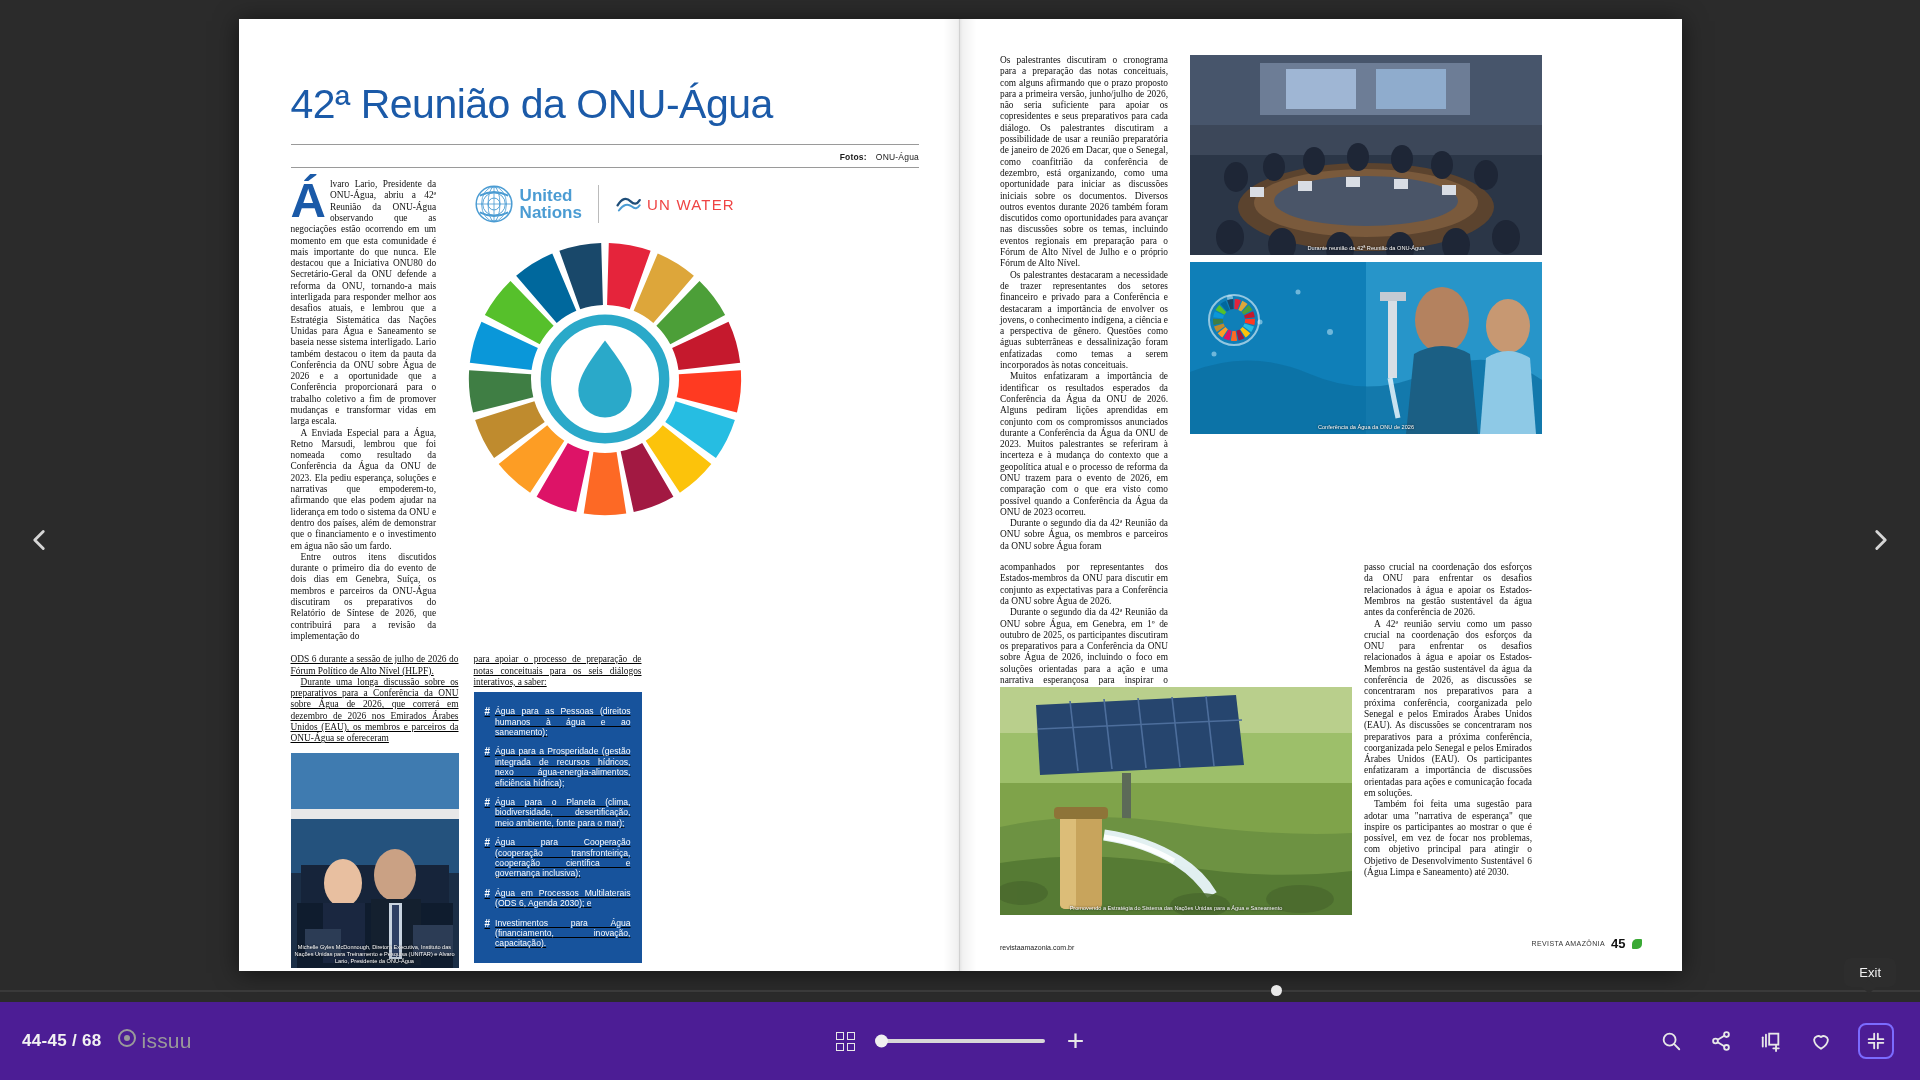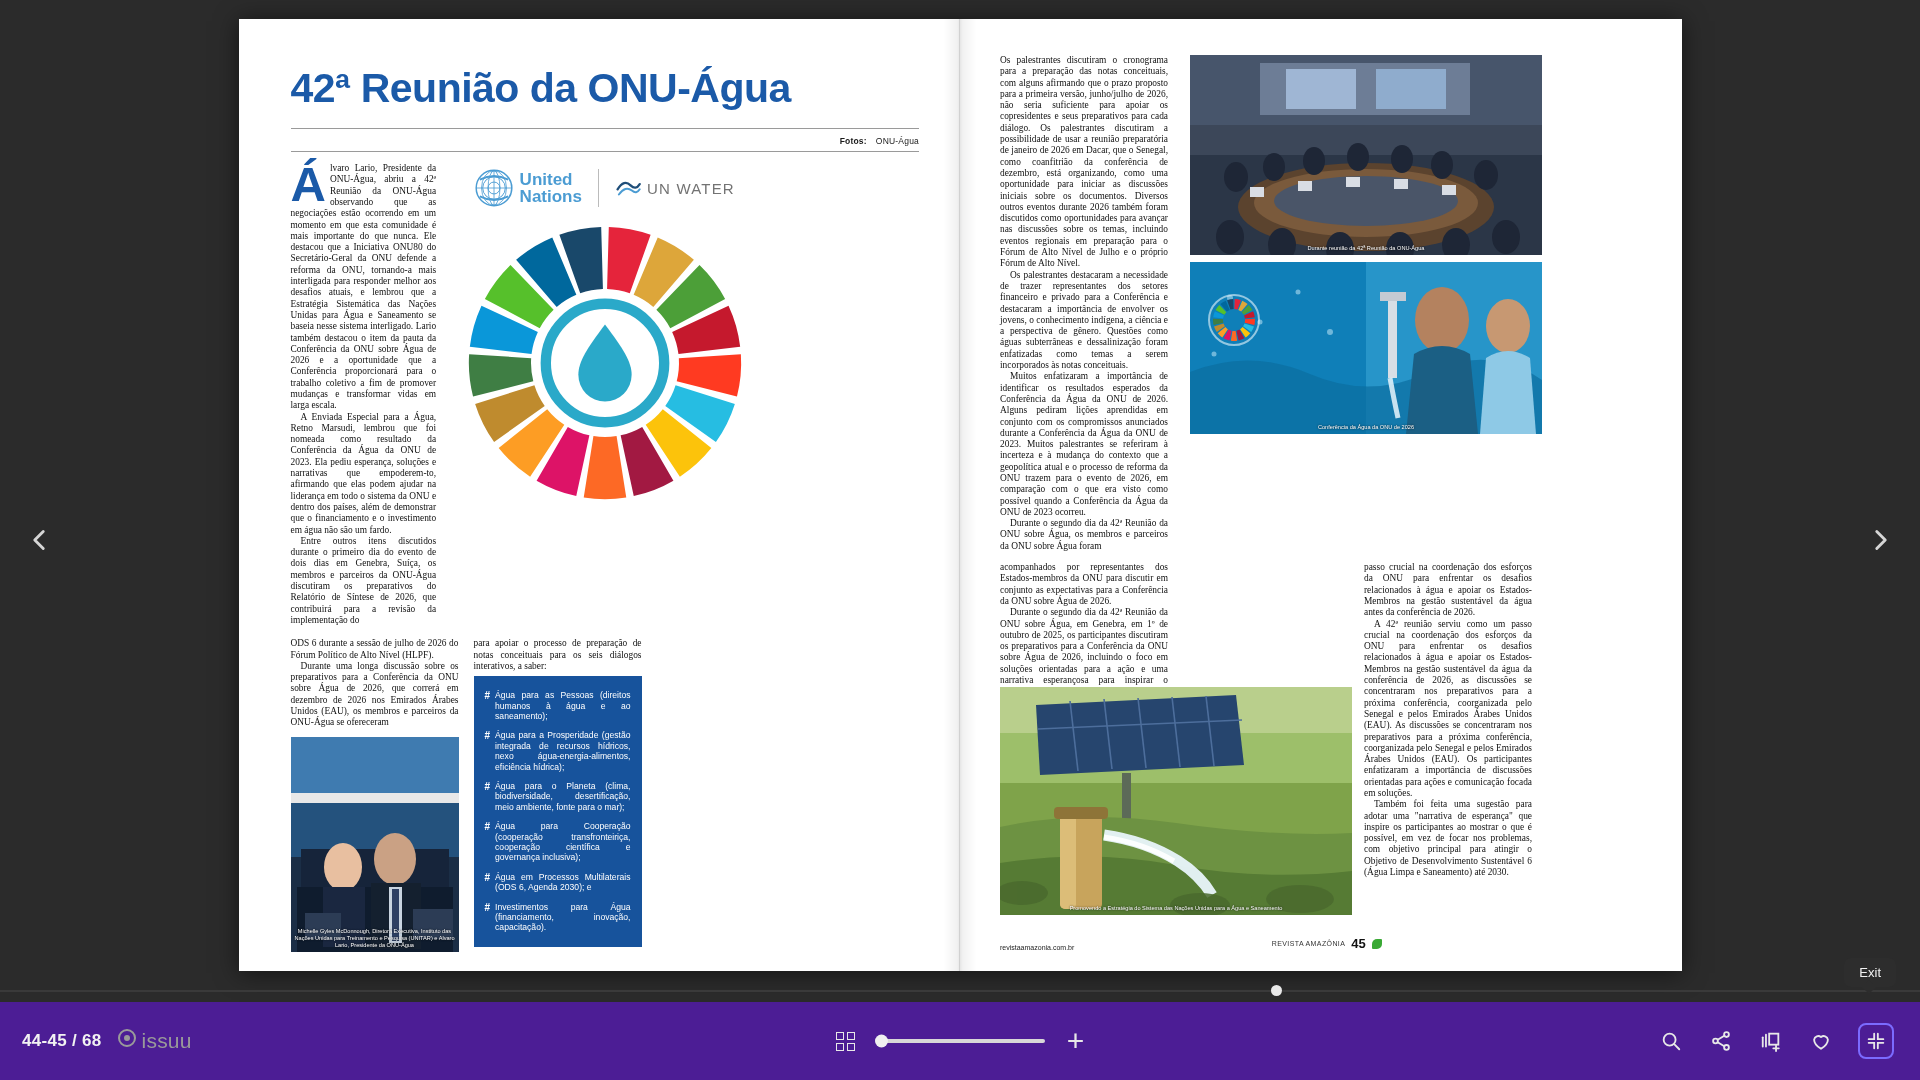--- a/index.html
+++ b/index.html
@@ -63,24 +63,24 @@
   .nav-arrow.prev { left: 16px; }
   .nav-arrow.next { right: 16px; }
   .nav-arrow svg { width: 34px; height: 34px; }
 
   
   .pg-inner { position: absolute; inset: 0; padding: 36px 40px 0 52px; }
 
   .headline {
     color: #1b5aa8;
     font-size: 41px;
-    font-weight: 700;
+    font-weight: 400;
     letter-spacing: -0.5px;
     line-height: 1.05;
-    margin-top: 12px;
+    margin-top: 28px;
     white-space: nowrap;
   }
   .rule-top    { border-top: 1px solid #9a9a9a; margin-top: 18px; }
   .credit-row  {
     display: flex; justify-content: flex-end;
     font-size: 8.5px; letter-spacing: .2px;
     padding: 7px 0 5px 0;
     color: #1a1a1a;
   }
   .credit-row b { font-weight: 700; margin-right: 9px; }
@@ -118,28 +118,28 @@
   .logoblock { width: 352px; }
   .logo-row {
     display: flex; align-items: center; justify-content: center;
     gap: 16px; padding-top: 6px;
   }
   .un-logo { display: flex; align-items: center; gap: 7px; }
   .un-emblem { width: 38px; height: 38px; }
   .un-txt { color: #4b9cd3; font-size: 17px; font-weight: 700; line-height: 17px; }
   .logo-div { width: 1px; height: 38px; background: #bbb; }
   .unwater { display: flex; align-items: center; gap: 6px; }
-  .unwater-txt { color: #737373; font-size: 15px; letter-spacing: 1.2px; }
+  .unwater-txt { color: #ef4444; font-size: 15px; letter-spacing: 1.2px; }
 
   
   .wheel-wrap { display: flex; justify-content: center; margin-top: 8px; }
 
   
   .left-lower { display: flex; gap: 15px; margin-top: 12px; }
-  .lcol { width: 168px; }
+  .lcol { width: 168px; text-decoration: underline; }
 
   .photo {
     position: relative; overflow: hidden;
     background: #24384f;
   }
   .photo .cap {
     position: absolute; left: 0; right: 0; bottom: 0;
     color: #fff; font-size: 5.6px; line-height: 7px;
     text-align: center; padding: 2px 4px 3px 4px;
     text-shadow: 0 0 2px rgba(0,0,0,.9);
@@ -159,21 +159,21 @@
   }
   .bluebox .bi:last-child { margin-bottom: 0; }
   .hashico { flex: 0 0 auto; font-weight: 700; font-size: 10px; line-height: 10px; padding-top: 1px;}
 
   
   .pg-footer {
     position: absolute; left: 52px; right: 40px; bottom: 20px;
     display: flex; align-items: center;
     font-size: 7.5px; color: #333;
   }
-  .pg-footer.right { justify-content: center; margin-top: 44px; }
+  .pg-footer.right { justify-content: flex-end; margin-top: 44px; }
   .leafdot {
     width: 10px; height: 10px; border-radius: 50% 10% 50% 10%;
     background: #3aa935; display: inline-block; margin-right: 5px;
   }
   .pgnum { font-size: 13px; font-weight: 700; color: #111; margin-right: 6px; }
   .pgbrand { letter-spacing: .4px; font-size: 7px; }
   .site { margin-left: auto; font-size: 7px; color: #222; }
 
   
   .r-top { display: flex; gap: 22px; }

